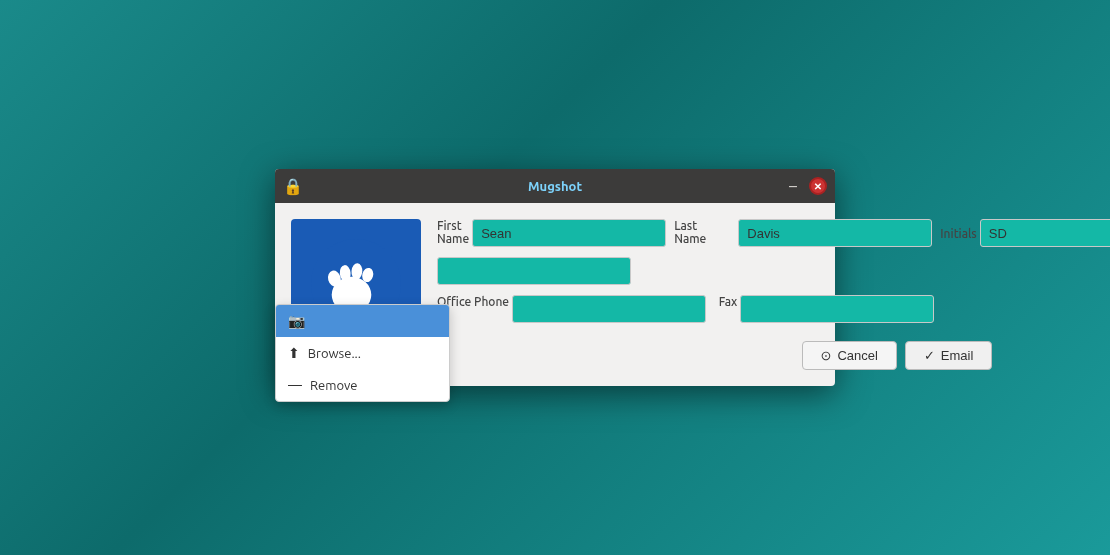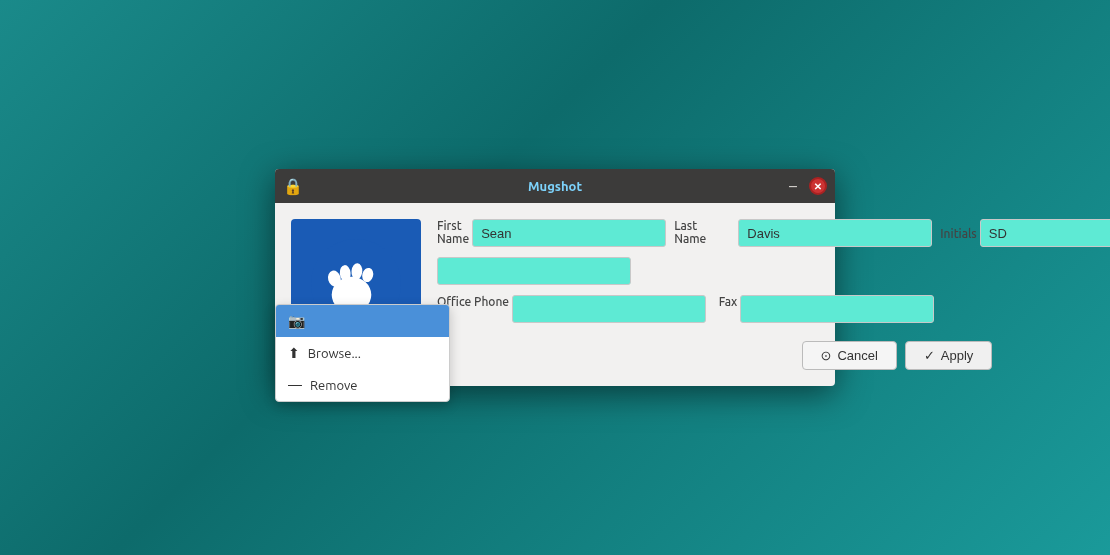--- a/index.html
+++ b/index.html
@@ -165,21 +165,21 @@
       font-size: 12px;
       color: #444;
       font-weight: 500;
     }
 
     input[type="text"] {
       border: 1px solid #c8c8c8;
       border-radius: 3px;
       padding: 4px 8px;
       font-size: 13px;
-      background: #5eead4;
+      background: #14b8a6;
       color: #333;
       height: 28px;
       outline: none;
     }
 
     .button-row {
       display: flex;
       justify-content: flex-end;
       gap: 8px;
       margin-top: 8px;
@@ -305,18 +305,18 @@
         </div>
       </div>
 
       <div class="button-row">
         <button class="btn btn-cancel">
           <span>⊙</span>
           <span>Cancel</span>
         </button>
         <button class="btn btn-apply">
           <span>✓</span>
-          <span>Apply</span>
+          <span>Email</span>
         </button>
       </div>
     </div>
   </div>
 </div>
 
 </body></html>

